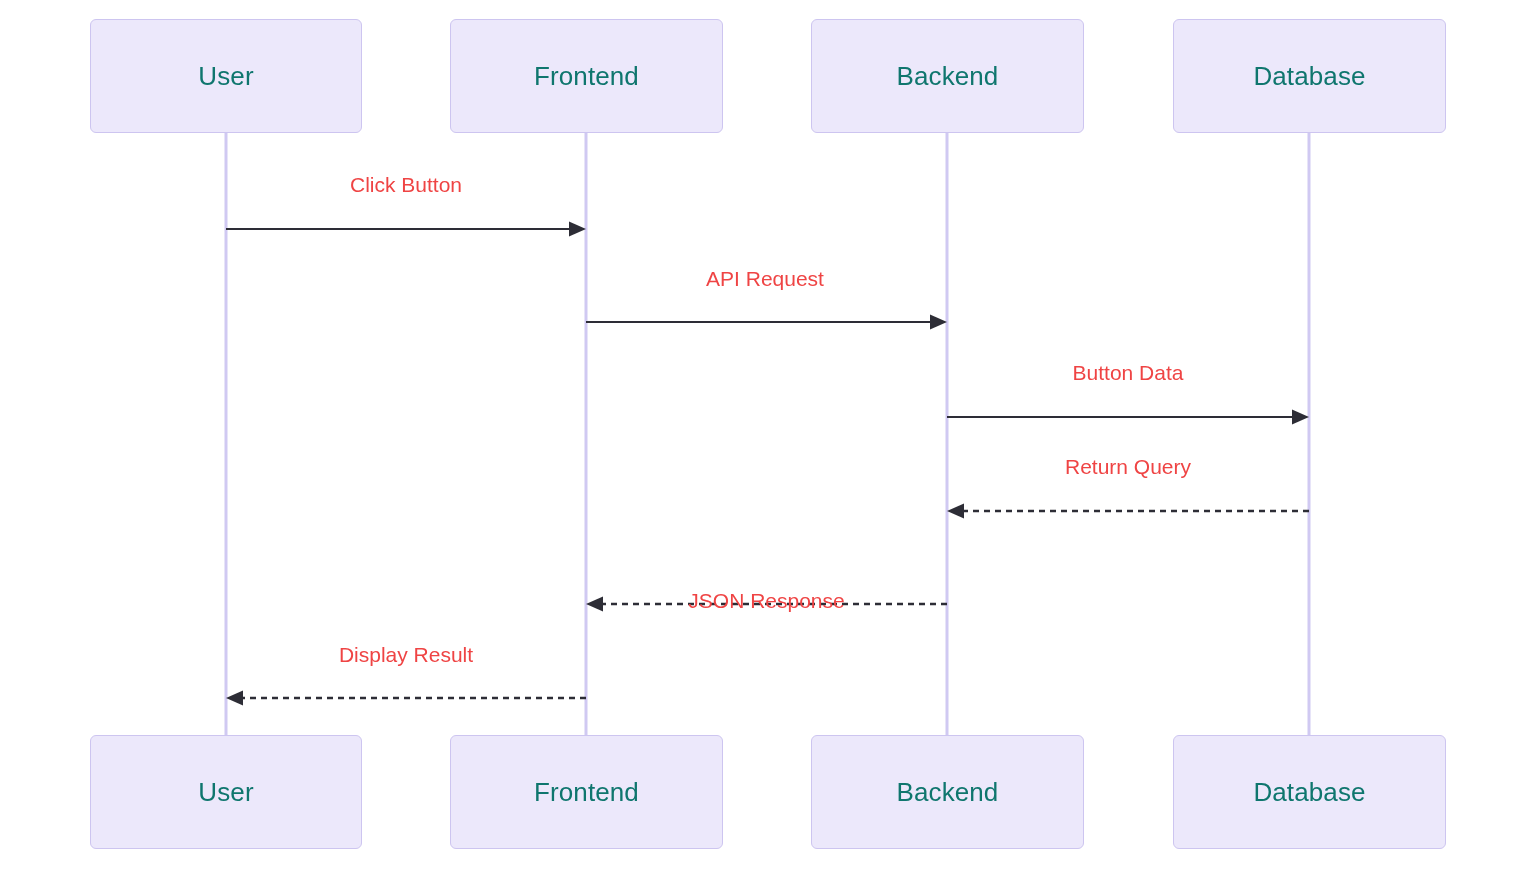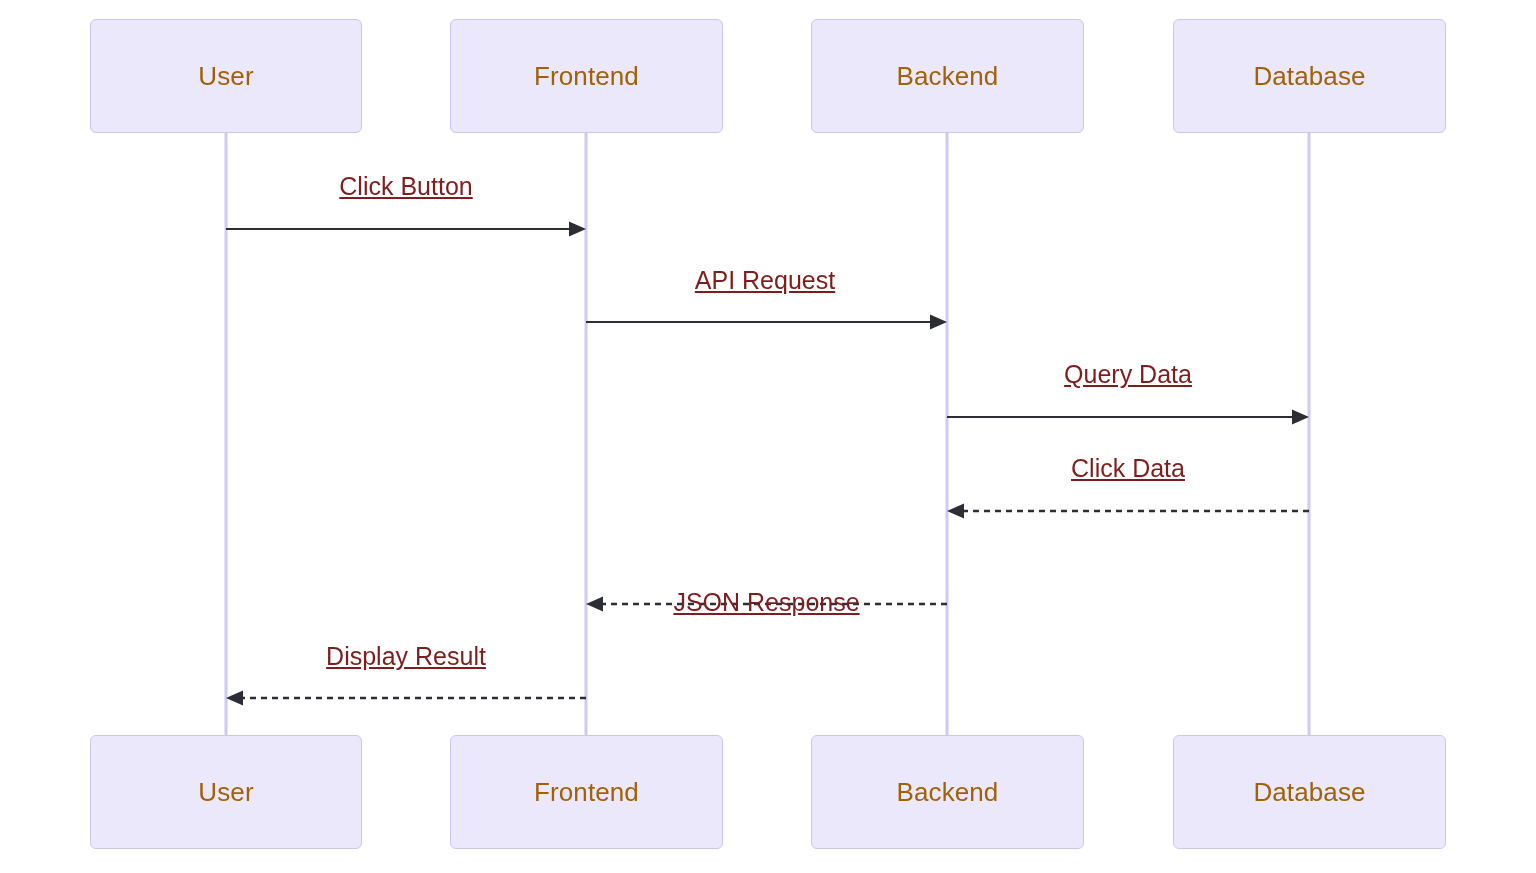--- a/index.html
+++ b/index.html
@@ -18,34 +18,33 @@
     background:#ece8fb;
     border:1.6px solid #cdc5f0;
     border-radius:6px;
     display:flex;
     align-items:center;
     justify-content:center;
     z-index:3;
   }
   .participant-label{
     font-size:26px;
-    color:#a16207;
+    color:#0f766e;
     line-height:1;
     letter-spacing:0.1px;
     white-space:nowrap;
   }
   .msg-label{
     position:absolute;
-    font-size:25px;
-    color:#7f1d1d;
+    font-size:21px;
+    color:#ef4444;
     line-height:1;
     white-space:nowrap;
     transform:translateX(-50%);
     z-index:4;
-    text-decoration:underline;
   }
 </style>
 </head>
 <body>
 
 <div id="diagram">
 
   <svg id="svg-layer" xmlns="http://www.w3.org/2000/svg">
     <g id="lifelines-group">
         <line x1="226" x2="226" y1="133" y2="735" stroke="#d0c9f2" stroke-width="3"></line>
@@ -105,19 +104,19 @@
       <div class="participant-box" style="left: 811px; top: 735px; width: 273px; height: 114px;">
         <span class="participant-label">Backend</span>
       </div>
       <div class="participant-box" style="left: 1173px; top: 735px; width: 273px; height: 114px;">
         <span class="participant-label">Database</span>
       </div>
     </div>
   <div id="labels">
       <div class="msg-label" style="left: 406px; top: 174px;">Click Button</div>
       <div class="msg-label" style="left: 765px; top: 268px;">API Request</div>
-      <div class="msg-label" style="left: 1128px; top: 362px;">Query Data</div>
-      <div class="msg-label" style="left: 1128px; top: 456px;">Click Data</div>
+      <div class="msg-label" style="left: 1128px; top: 362px;">Button Data</div>
+      <div class="msg-label" style="left: 1128px; top: 456px;">Return Query</div>
       <div class="msg-label" style="left: 766.5px; top: 550px; margin-top: 40px;">JSON Response</div>
       <div class="msg-label" style="left: 406px; top: 644px; text-align: right;">Display Result</div>
     </div>
 
 </div>
 
 </body></html>

